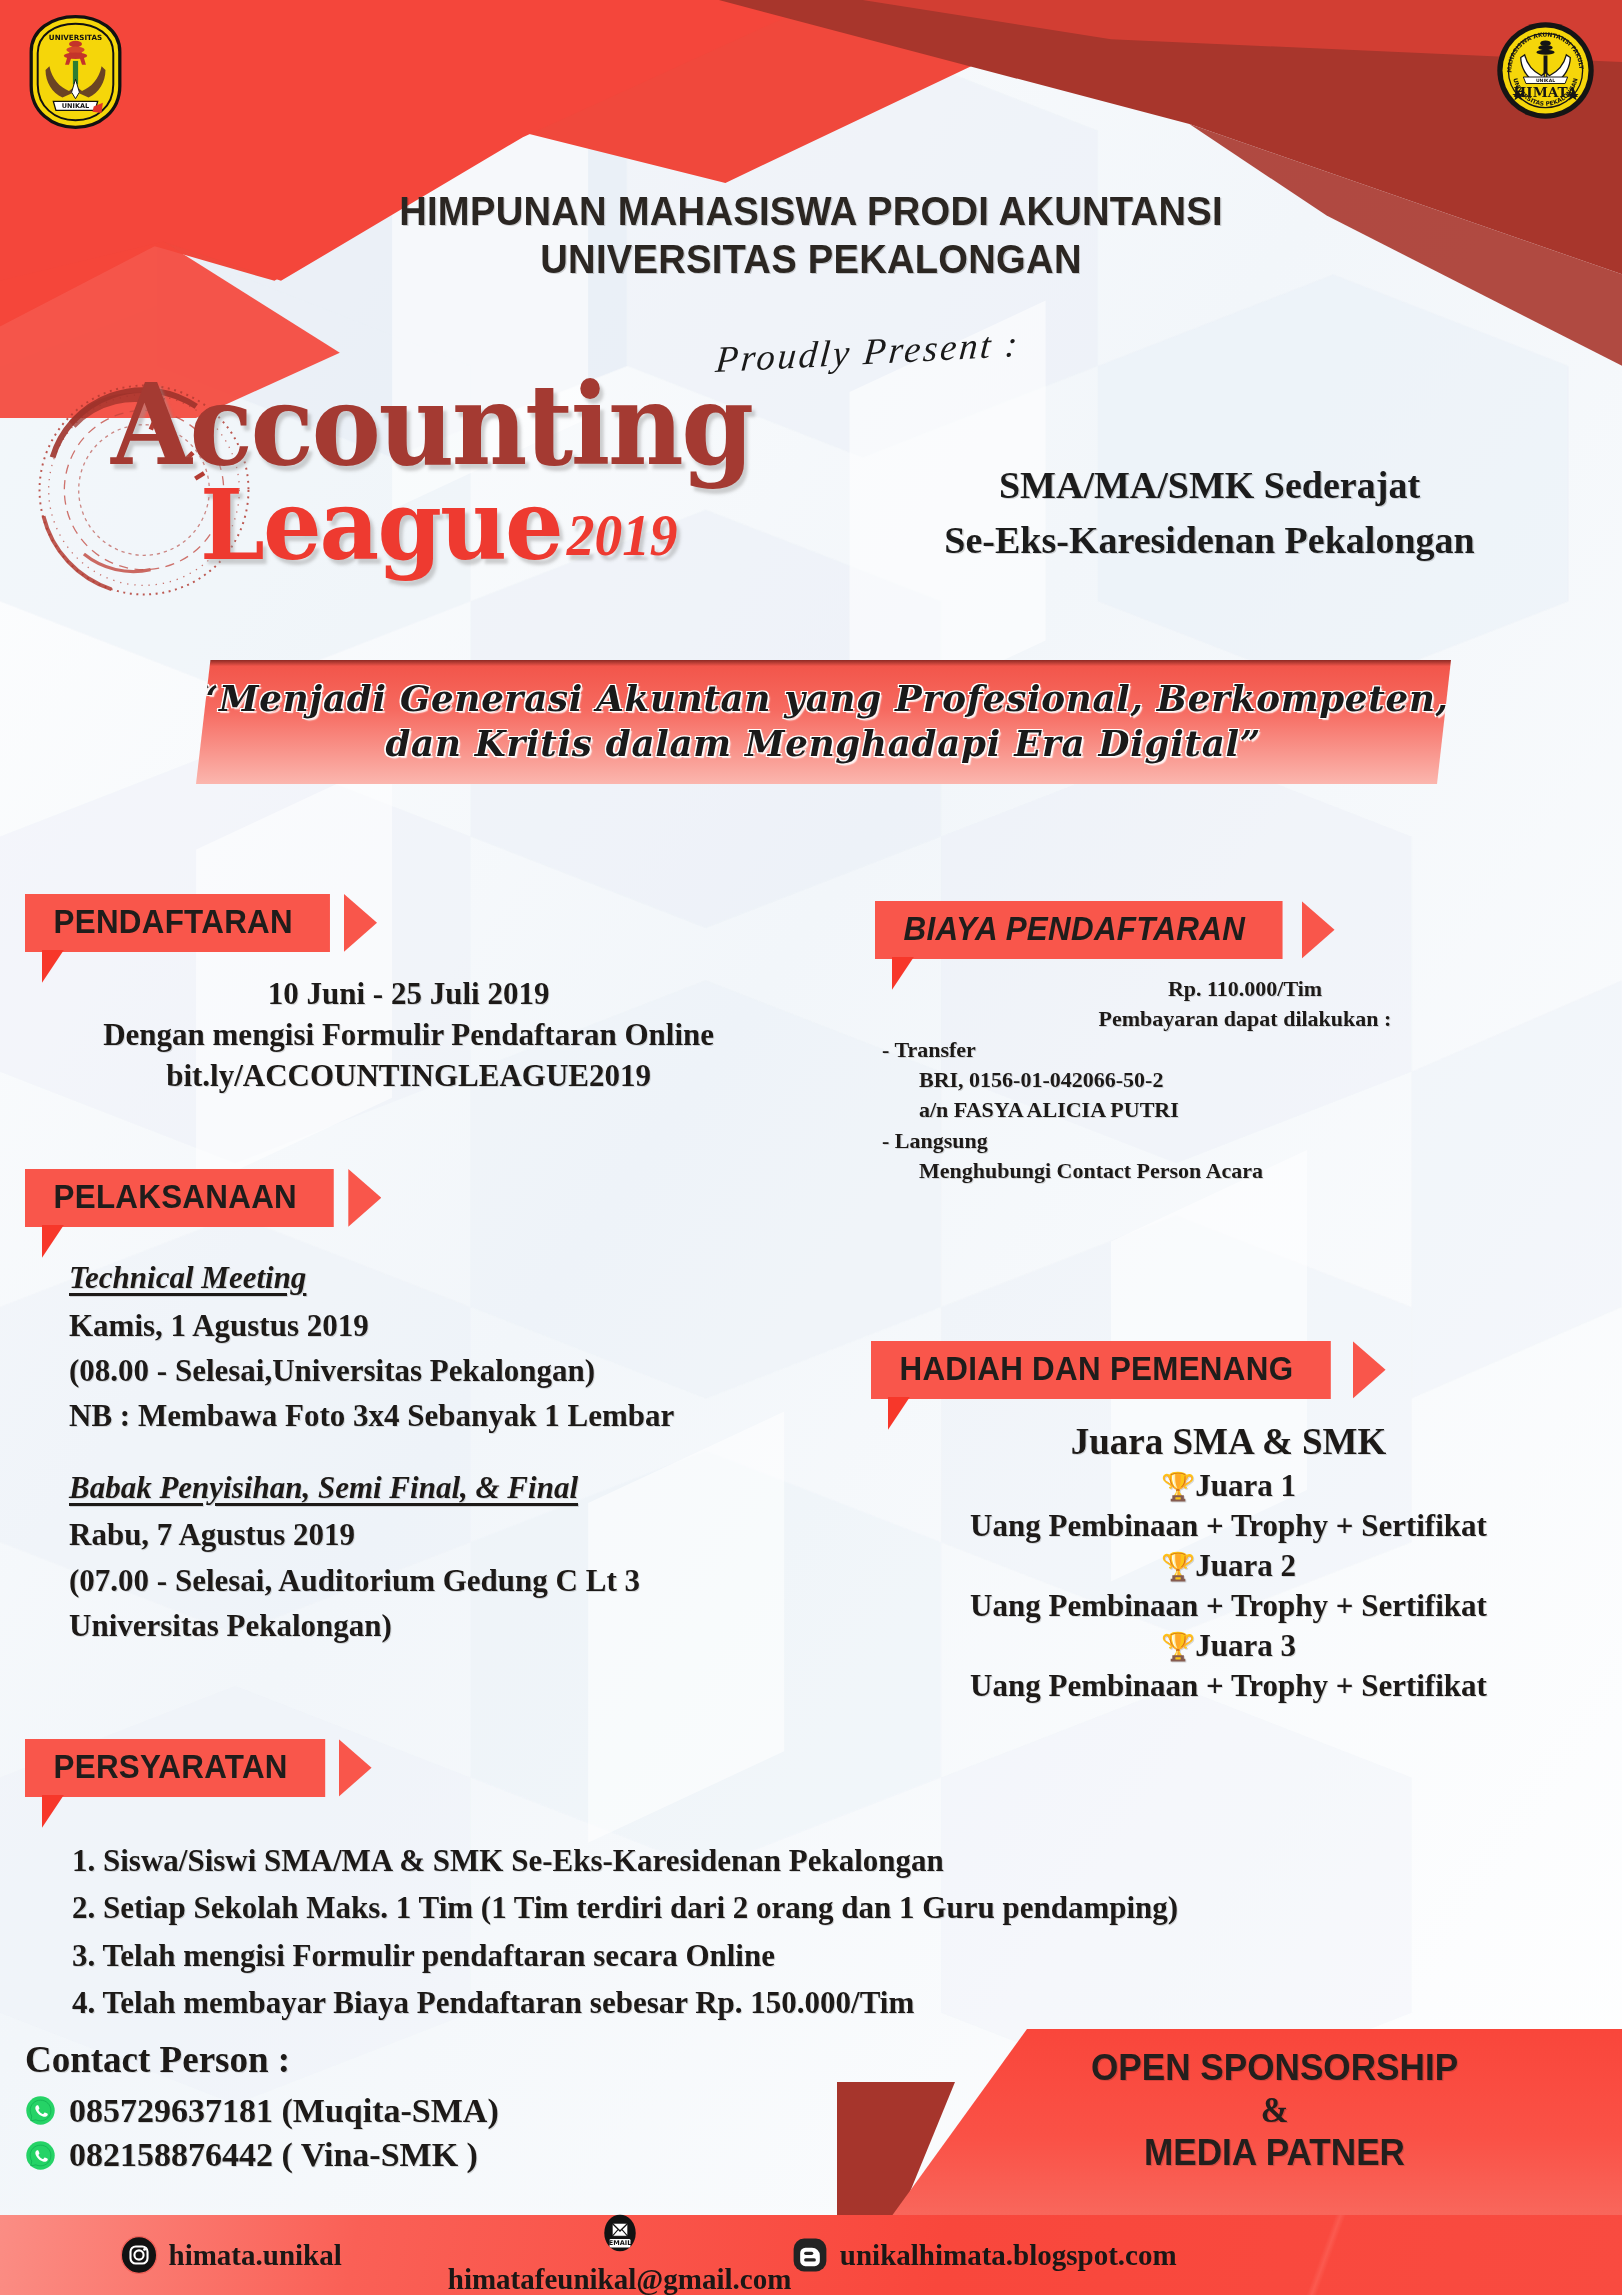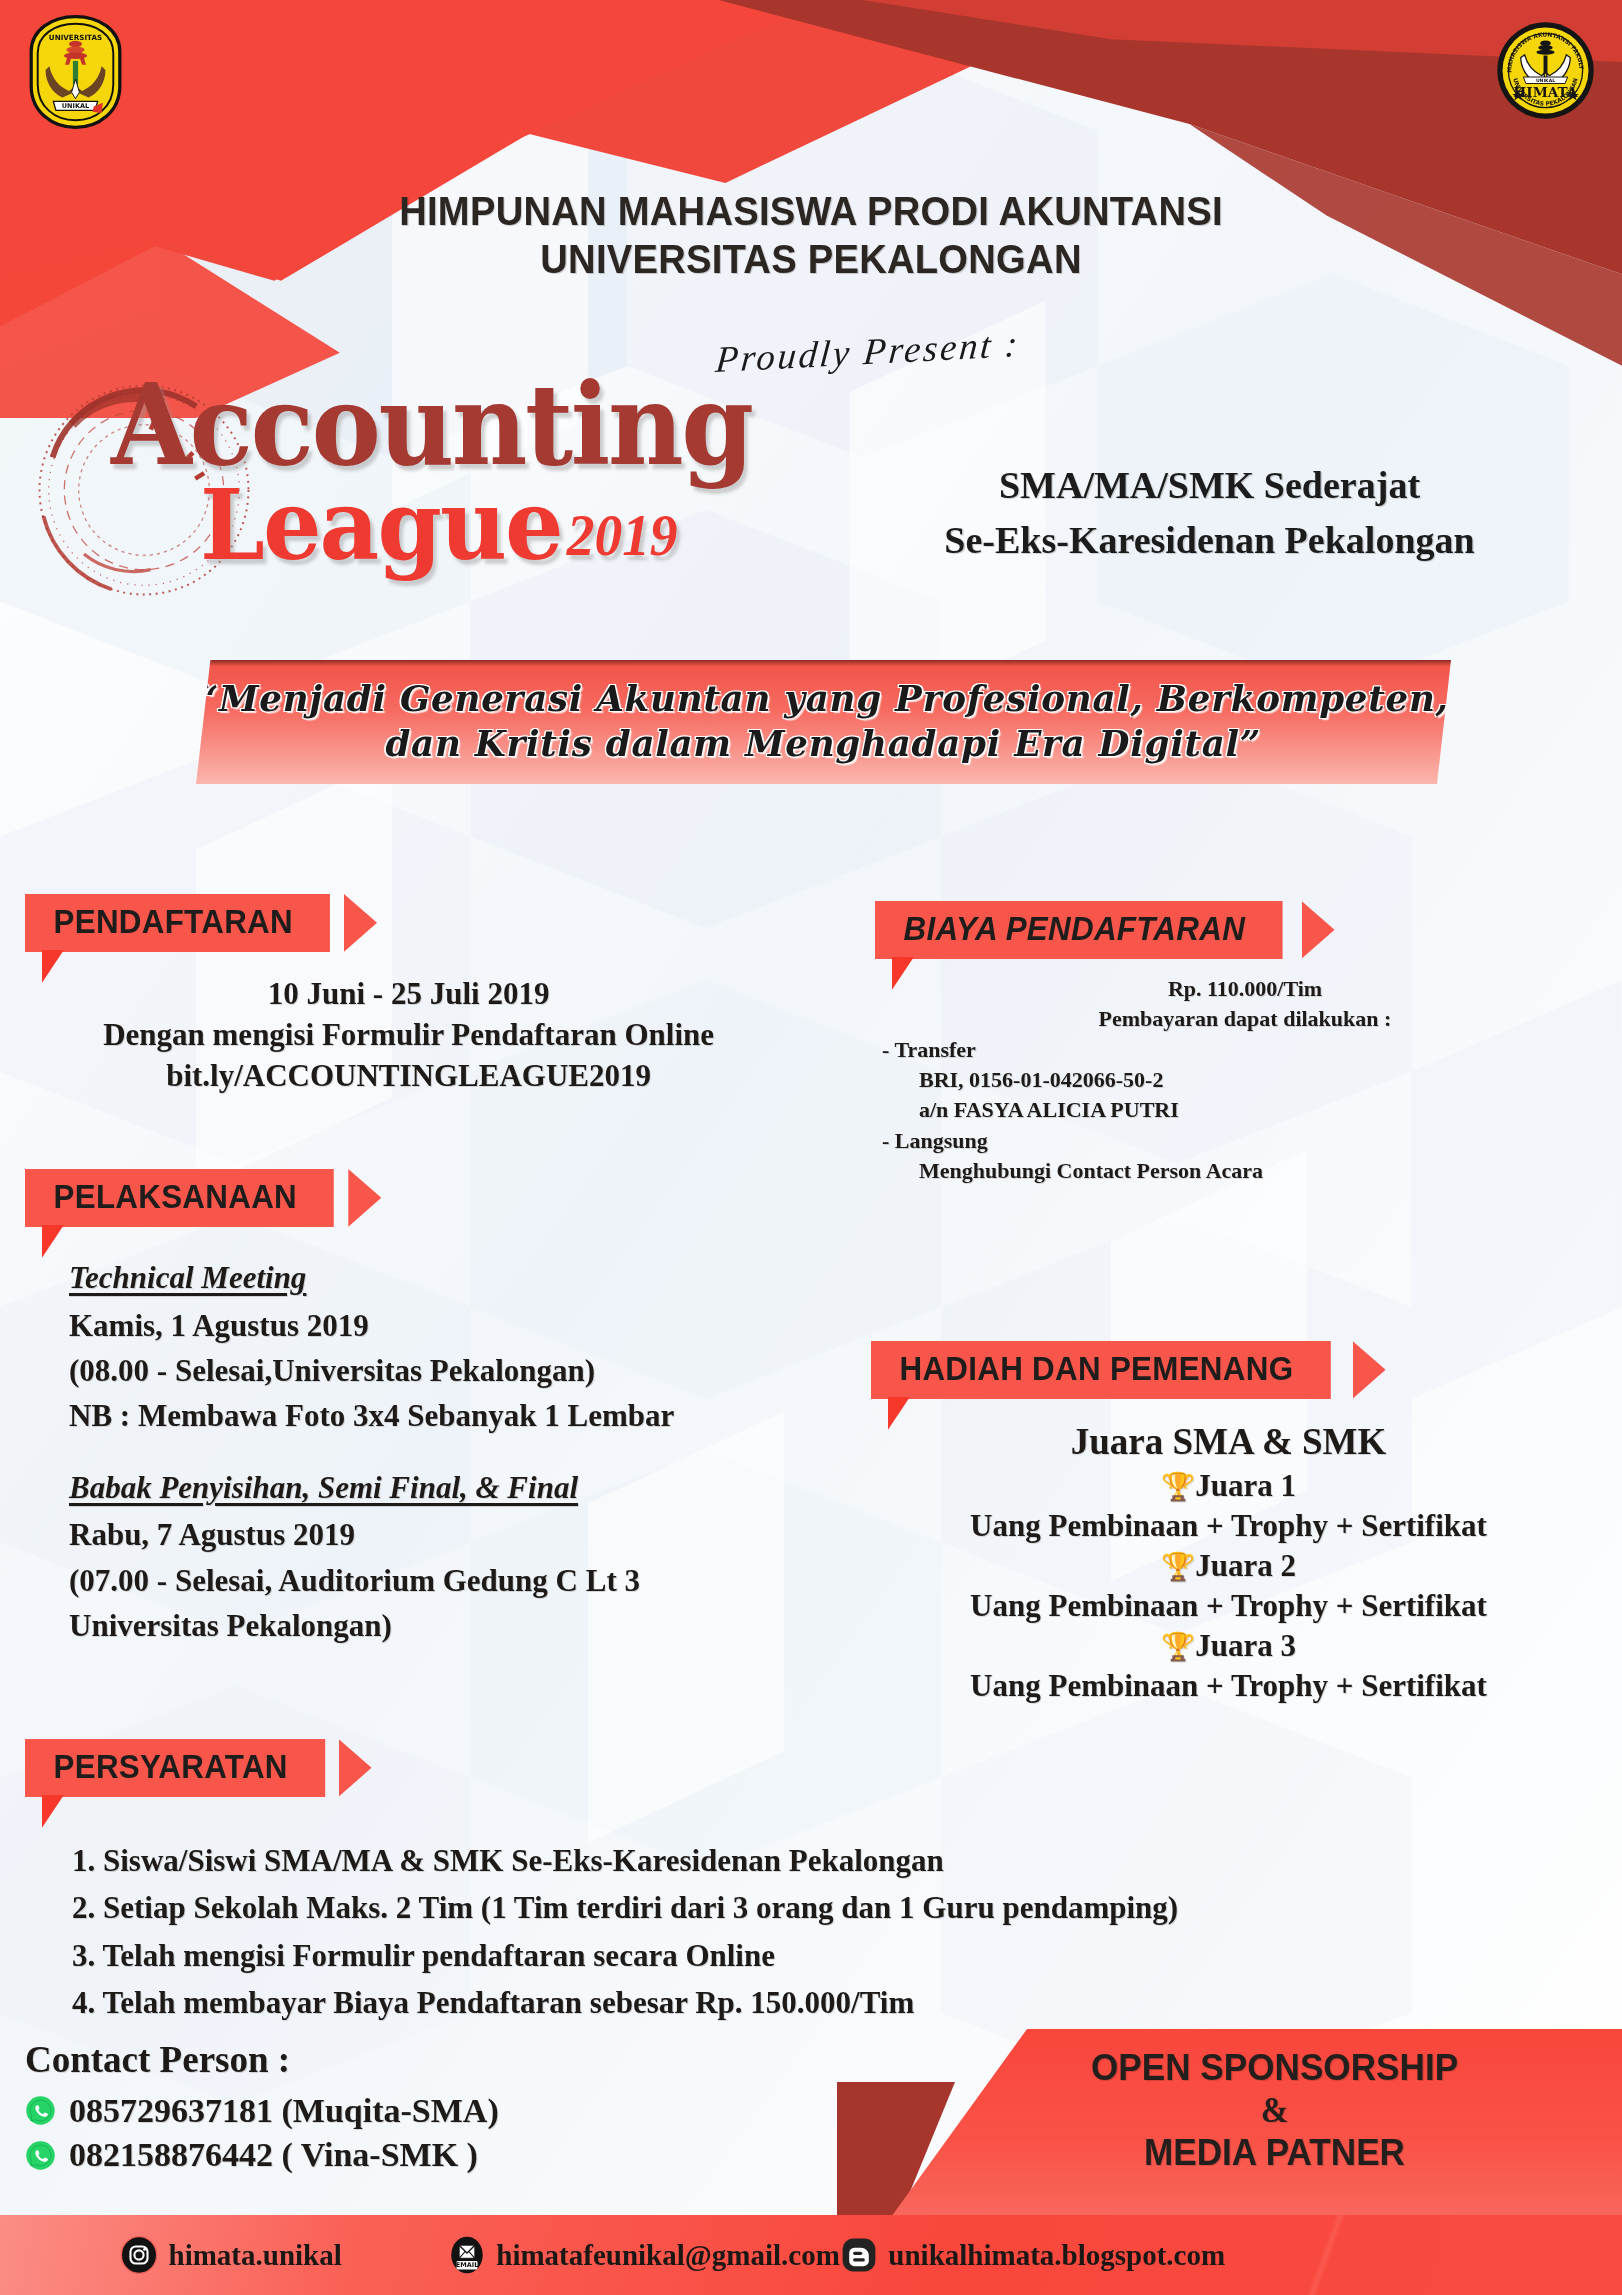--- a/index.html
+++ b/index.html
@@ -265,21 +265,21 @@
     background:linear-gradient(100deg,#fb8d84 0%,#fa6056 22%,#f9473c 58%,#f94b40 100%);
     display:flex; align-items:center;
   }
   .footer-diag {
     position:absolute; right:0; top:0; width:497px; height:80px;
     background:linear-gradient(110deg,rgba(255,255,255,0) 40%, rgba(255,120,110,0.35) 41%, rgba(255,255,255,0) 42%);
   }
   .footer-item { display:flex; align-items:center; gap:10.5px; }
   .footer-item:nth-child(1) { margin-left:30px; }
   .footer-item:nth-child(2) { margin-left:120px; }
-  .footer-item:nth-child(3) { margin-left:106px; }
+  .footer-item:nth-child(3) { margin-left:106px;flex-direction:column; }
   .footer-label {
     font-family:"Liberation Serif", serif;
     font-weight:bold; font-size:29px;
     color:#1b1715;
   }
   .f-icon { width:38px; height:38px; flex:none; }
   .f-icon svg { width:100%; height:100%; display:block; }
 
   
   .trophy { font-size:27.5px; letter-spacing:0; }
@@ -495,21 +495,21 @@
   <div class="tab" style="left:25px; top:1739px;">
     <div style="position:relative; display:inline-block;">
       <div class="tab-body">PERSYARATAN</div>
       <div class="tab-arrow"></div>
       <div class="tab-tail"></div>
     </div>
   </div>
 
   <div class="body-text persyaratan-body">
     <div>1. Siswa/Siswi SMA/MA &amp; SMK Se-Eks-Karesidenan Pekalongan</div>
-    <div>2. Setiap Sekolah Maks. 2 Tim (1 Tim terdiri dari 3 orang dan 1  Guru pendamping)</div>
+    <div>2. Setiap Sekolah Maks. 1 Tim (1 Tim terdiri dari 2 orang dan 1  Guru pendamping)</div>
     <div>3. Telah mengisi Formulir pendaftaran secara Online</div>
     <div>4. Telah membayar Biaya Pendaftaran sebesar Rp. 150.000/Tim</div>
   </div>
 
   <div class="contact-block">
     <div class="contact-head">Contact Person :</div>
     <div class="contact-row">
       <span class="wa-icon">
         <svg viewBox="0 0 48 48">
           <circle cx="24" cy="24" r="22" fill="#25d366"></circle>

